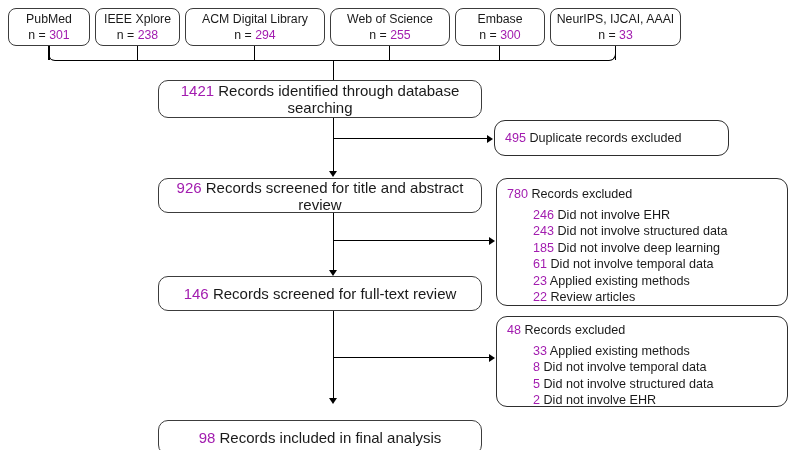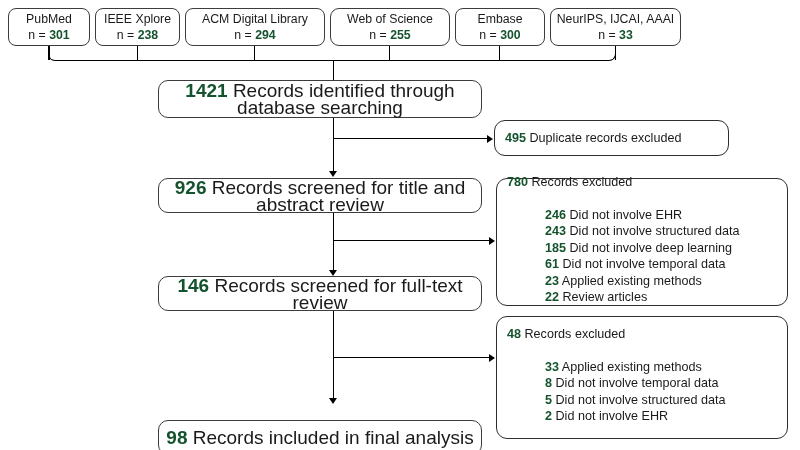--- a/index.html
+++ b/index.html
@@ -34,45 +34,45 @@
     align-items: center;
     text-align: center;
     font-size: 12.3px;
     line-height: 15.5px;
     padding: 2px 4px 1px 4px;
     border-radius: 8px;
   }
   .box.main {
     align-items: center;
     text-align: center;
-    font-size: 19px;
+    font-size: 15px;
     line-height: 17px;
     border-radius: 10px;
   }
   .box.excl {
     align-items: flex-start;
     text-align: left;
     font-size: 12.6px;
     line-height: 16.6px;
     padding: 18px 6px 6px 10px;
     border-radius: 11px;
     border-color: #2e2e2e;
   }
   .box.excl-single {
     justify-content: center;
     padding: 0 6px 0 10px;
   }
   b, .n {
-    font-weight: bold;
-    color: #14532d;
+    font-weight: normal;
+    color: #a21caf;
   }
   .src .lbl { display: block; }
   .src .cnt { display: block; }
   .excl-head { display: block; }
-  .excl-list { display: block; margin: 16px; padding: 0; list-style: none; }
+  .excl-list { display: block; margin: 4px; padding: 0; list-style: none; }
   .excl-list li { display: block; padding-left: 22px; white-space: nowrap; }
 
   
   .ln {
     position: absolute;
     background: #000000;
   }
   .lnv { width: 1.4px; }
   .lnh { height: 1.4px; }
   .arrow-d {
@@ -180,21 +180,21 @@
 
   <div class="box main" style="left:158px; top:276px; width:324px; height:35px;">
     <span><b>146</b> <span>Records screened for full-text review</span></span>
   </div>
 
   <div class="ln lnv" style="left:332.6px; top:311px; height:88px;"></div>
   <div class="arrow-d" style="left:329px;   top:398px;"></div>
   <div class="ln lnh" style="left:333px;   top:357px; width:157px;"></div>
   <div class="arrow-r" style="left:489px;   top:353.5px;"></div>
 
-  <div class="box excl" style="left:496px; top:316px; width:292px; height:123px;">
+  <div class="box excl" style="left:496px; top:316px; width:292px; height:91px;">
     <span class="excl-head"><b>48</b> <span>Records excluded</span></span>
     <ul class="excl-list">
       <li><b>33</b> <span>Applied existing methods</span></li>
       <li><b>8</b> <span>Did not involve temporal data</span></li>
       <li><b>5</b> <span>Did not involve structured data</span></li>
       <li><b>2</b> <span>Did not involve EHR</span></li>
     </ul>
   </div>
 
   <div class="box main" style="left:158px; top:420px; width:324px; height:35px;">

